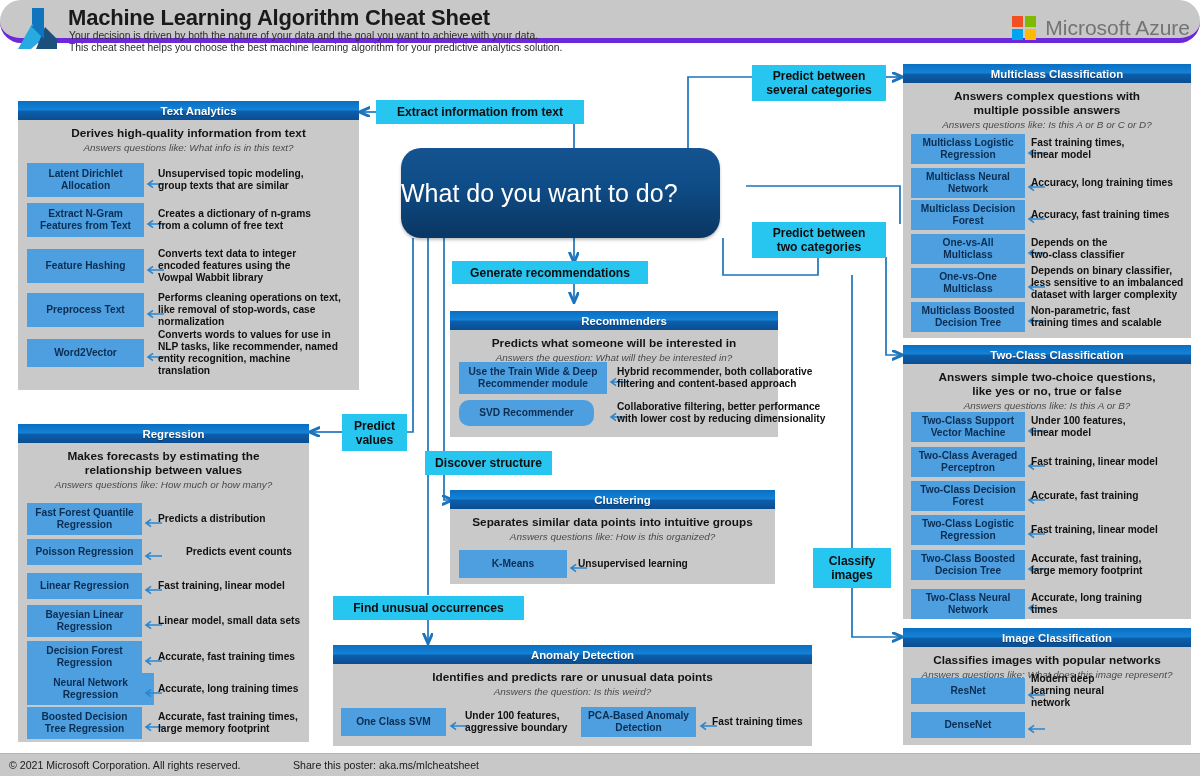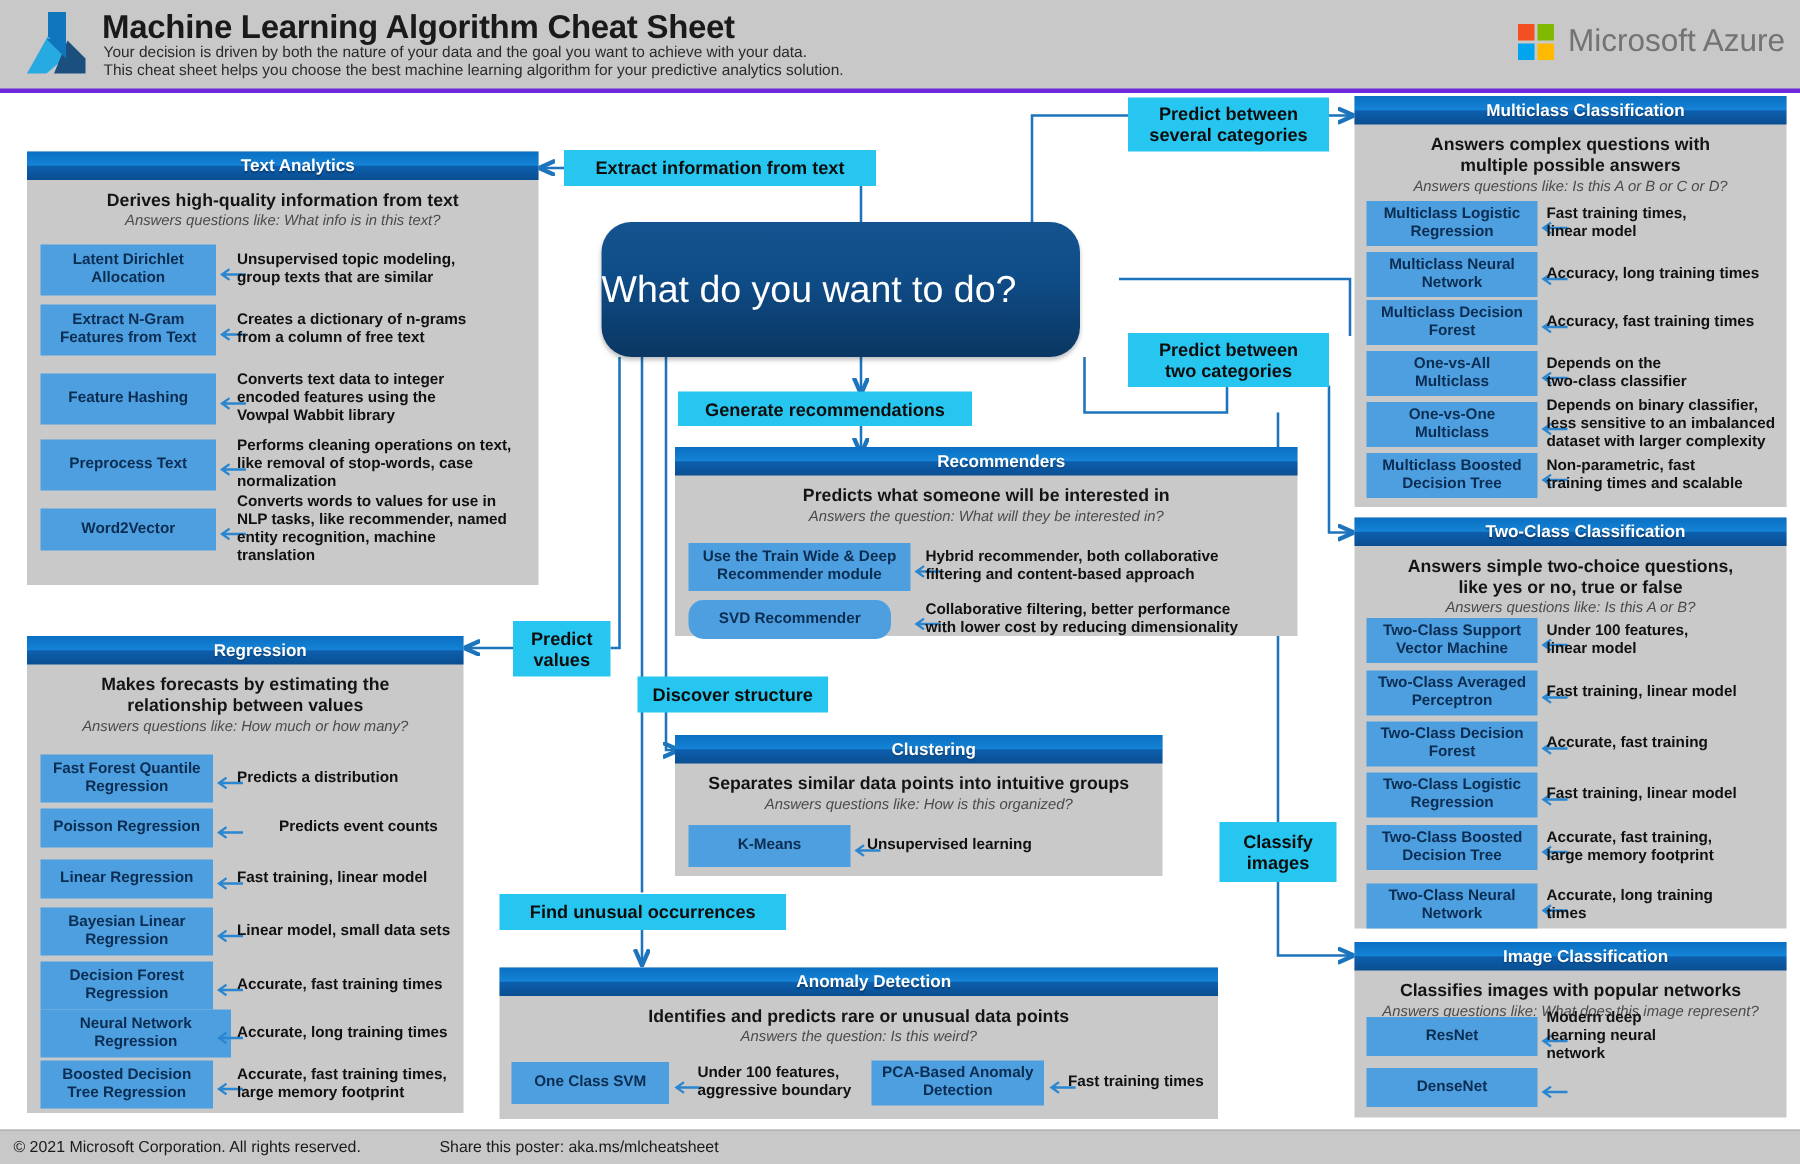--- a/index.html
+++ b/index.html
@@ -7,23 +7,24 @@
   body {
     font-family: "Liberation Sans", sans-serif;
     background: #ffffff;
     position: relative;
     overflow: hidden;
   }
   #stage { position: relative; width: 1200px; height: 776px; background: #fff; }
 
   
   .header {
-    position: absolute; left: 0; top: 0; width: 1200px; height: 62px;
+    position: absolute; left: 0; top: 0; width: 1200px; height: 43px;
     background: #c8c8c8;
-    border-bottom: 3px solid #6d28d9;
+    border-bottom: 5px solid #6d28d9;
+    border-radius: 21px;
   }
   .azure-mark { position: absolute; left: 14px; top: 6px; width: 46px; height: 45px; }
   .hdr-title {
     position: absolute; left: 68px; top: 5px;
     font-size: 22px; font-weight: bold; color: #1a1a1a; letter-spacing: -0.2px;
     white-space: nowrap;
   }
   .hdr-sub {
     position: absolute; left: 69px; top: 30px;
     font-size: 10.3px; color: #2b2b2b; line-height: 12.3px; white-space: nowrap;
@@ -160,21 +161,21 @@
           <div class="p-sub">Answers questions like: What info is in this text?</div>
         </div>
       </div>
       <div class="panel" style="left: 18px; top: 424px; width: 291px; height: 318px;">
         <div class="panel-hd">Regression</div>
         <div class="panel-body">
           <div class="p-title">Makes forecasts by estimating the<br>relationship between values</div>
           <div class="p-sub">Answers questions like: How much or how many?</div>
         </div>
       </div>
-      <div class="panel" style="left: 450px; top: 298px; width: 415px; height: 126px;">
+      <div class="panel" style="left: 450px; top: 311px; width: 328px; height: 126px;">
         <div class="panel-hd">Recommenders</div>
         <div class="panel-body">
           <div class="p-title">Predicts what someone will be interested in</div>
           <div class="p-sub">Answers the question: What will they be interested in?</div>
         </div>
       </div>
       <div class="panel" style="left: 450px; top: 490px; width: 325px; height: 94px;">
         <div class="panel-hd">Clustering</div>
         <div class="panel-body">
           <div class="p-title">Separates similar data points into intuitive groups</div>

